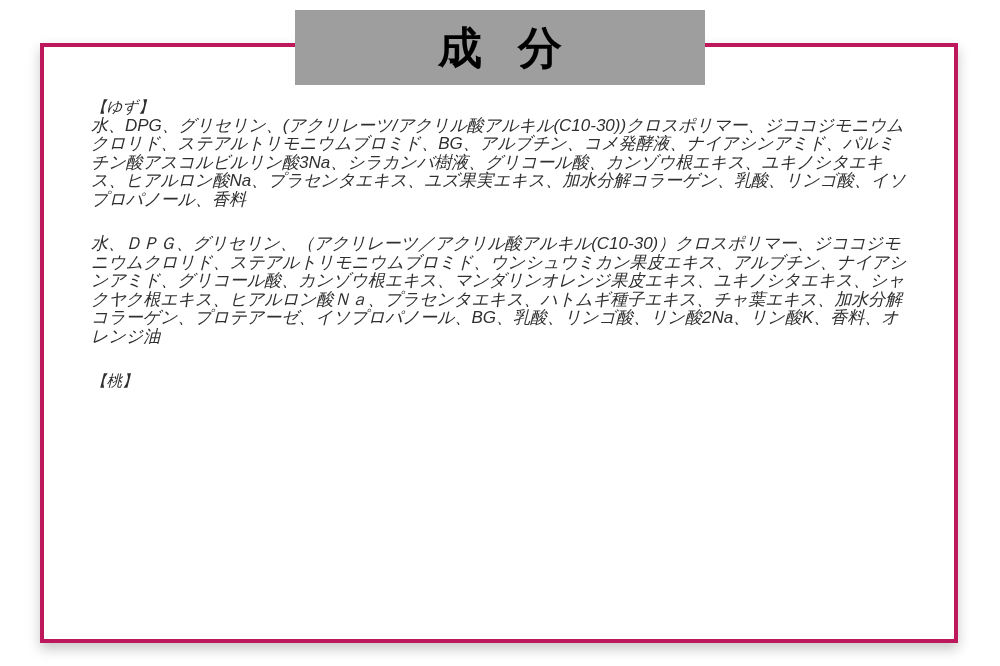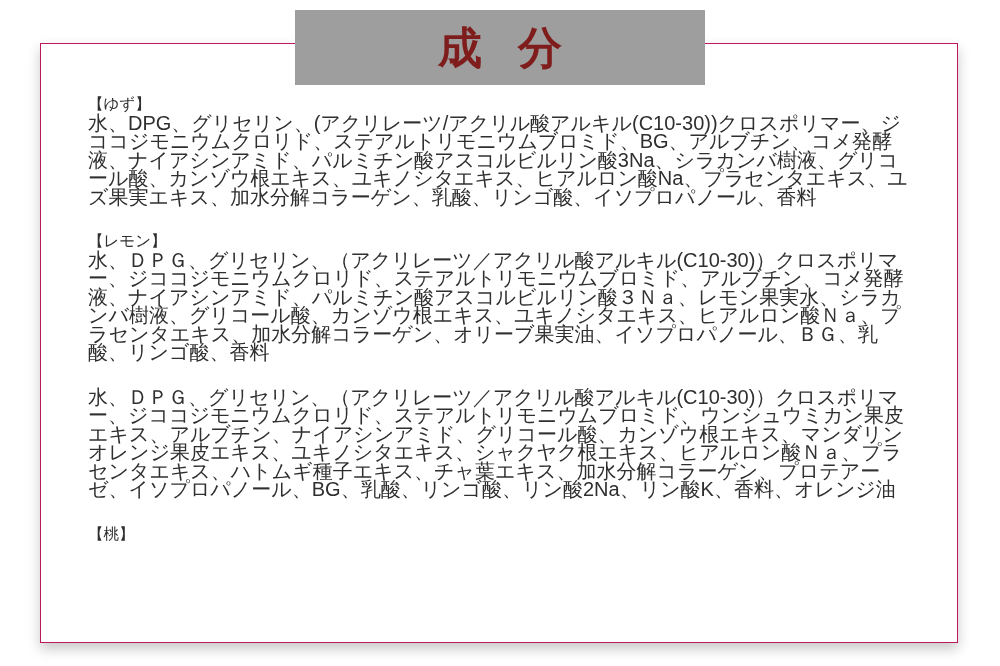--- a/index.html
+++ b/index.html
@@ -15,82 +15,79 @@
     background: #ffffff;
     overflow: hidden;
   }
   .card {
     position: absolute;
     left: 40px;
     top: 43px;
     width: 918px;
     height: 600px;
     background: #ffffff;
-    border: 1px solid #be185d;
+    border: 4px solid #be185d;
     box-shadow: 0 6px 12px rgba(0,0,0,0.22);
     box-sizing: border-box;
     padding: 51px 44px 0 47px;
     overflow: hidden;
+    font-style: italic;
   }
   .header-band {
     position: absolute;
     left: 50%;
     transform: translateX(-50%);
     top: 10px;
     width: 410px;
     height: 75px;
     background: #9e9e9e;
     display: flex;
     align-items: center;
     justify-content: center;
     z-index: 2;
   }
   .header-band .title {
-    color: #7f1d1d;
+    color: #000000;
     font-size: 44px;
     font-weight: bold;
     letter-spacing: 12px;
     margin-left: 12px; 
     line-height: 1;
   }
   section.ingredient-section {
     margin: 0 0 26px 0;
   }
   .sec-label {
     margin: 0;
     font-size: 15.5px;
     line-height: 18.5px;
     font-weight: normal;
     color: #2f2f2f;
   }
   .sec-text {
     margin: 0;
-    font-size: 20px;
+    font-size: 17px;
     line-height: 18.5px;
     color: #2f2f2f;
     text-align: left;
     word-break: break-all;
   }
 </style>
 </head>
 <body>
 
 <div class="page">
 
   <div class="card">
 
     <section class="ingredient-section">
       <h2 class="sec-label">【ゆず】</h2>
       <p class="sec-text">水、DPG、グリセリン、(アクリレーツ/アクリル酸アルキル(C10-30))クロスポリマー、ジココジモニウムクロリド、ステアルトリモニウムブロミド、BG、アルブチン、コメ発酵液、ナイアシンアミド、パルミチン酸アスコルビルリン酸3Na、シラカンバ樹液、グリコール酸、カンゾウ根エキス、ユキノシタエキス、ヒアルロン酸Na、プラセンタエキス、ユズ果実エキス、加水分解コラーゲン、乳酸、リンゴ酸、イソプロパノール、香料</p>
     </section>
 
-    <section class="ingredient-section">
-      <h2 class="sec-label">【レモン】</h2>
-      <p class="sec-text">水、ＤＰＧ、グリセリン、（アクリレーツ／アクリル酸アルキル(C10-30)）クロスポリマー、ジココジモニウムクロリド、ステアルトリモニウムブロミド、アルブチン、コメ発酵液、ナイアシンアミド、パルミチン酸アスコルビルリン酸３Ｎａ、レモン果実水、シラカンバ樹液、グリコール酸、カンゾウ根エキス、ユキノシタエキス、ヒアルロン酸Ｎａ、プラセンタエキス、加水分解コラーゲン、オリーブ果実油、イソプロパノール、ＢＧ、乳酸、リンゴ酸、香料</p>
-    </section>
 
     <section class="ingredient-section">
       <p class="sec-text">水、ＤＰＧ、グリセリン、（アクリレーツ／アクリル酸アルキル(C10-30)）クロスポリマー、ジココジモニウムクロリド、ステアルトリモニウムブロミド、ウンシュウミカン果皮エキス、アルブチン、ナイアシンアミド、グリコール酸、カンゾウ根エキス、マンダリンオレンジ果皮エキス、ユキノシタエキス、シャクヤク根エキス、ヒアルロン酸Ｎａ、プラセンタエキス、ハトムギ種子エキス、チャ葉エキス、加水分解コラーゲン、プロテアーゼ、イソプロパノール、BG、乳酸、リンゴ酸、リン酸2Na、リン酸K、香料、オレンジ油</p>
     </section>
 
     <section class="ingredient-section">
       <h2 class="sec-label">【桃】</h2>
     </section>
 
   </div>

